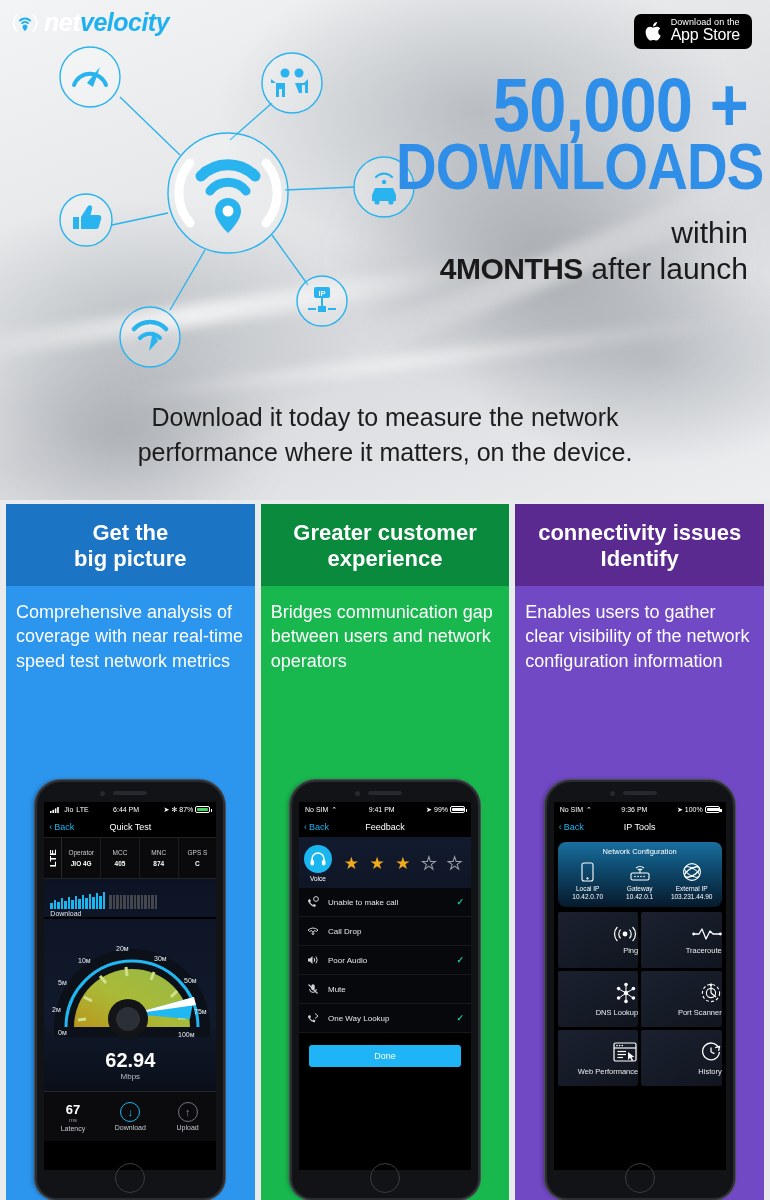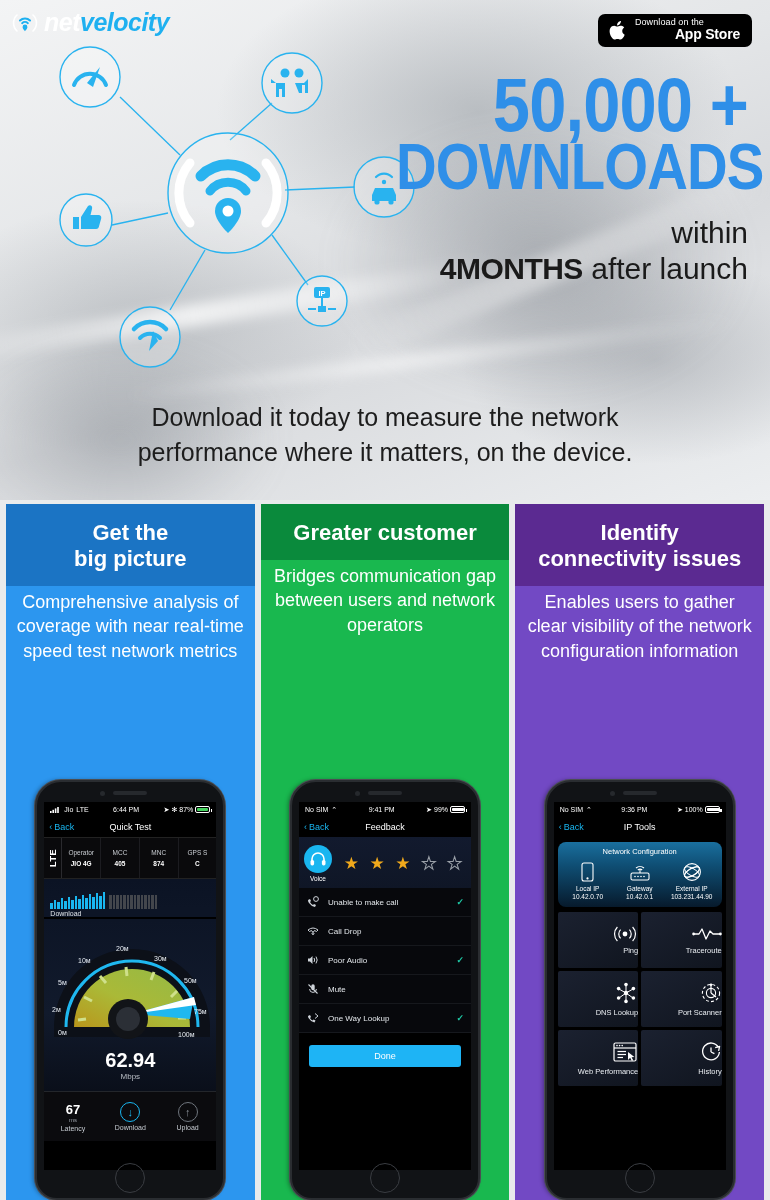--- a/index.html
+++ b/index.html
@@ -46,21 +46,21 @@
   .logo-vel { color:#1eb0f0; }
 
   
   .appstore {
     position:absolute; right:18px; top:14px; z-index:9;
     background:#000; border-radius:7px; padding:4px 12px 5px 10px;
     display:flex; align-items:center; gap:7px; color:#fff;
   }
   .appstore-txt { line-height:1.05; }
   .appstore-small { font-size:9px; letter-spacing:.1px; display:block; }
-  .appstore-big { font-size:14px; font-weight:700; display:block; letter-spacing:-.2px;margin-left:40px; }
+  .appstore-big { font-size:16px; font-weight:400; display:block; letter-spacing:-.2px; }
 
   
   .headline { position:absolute; right:22px; top:72px; text-align:right; z-index:8; width:400px; }
   .hl-big {
     font-family:"Liberation Sans Narrow","Liberation Sans",sans-serif;
     color:#2f8fe8; font-weight:700; font-size:76px; line-height:.88;
     letter-spacing:-1px; transform:scaleX(0.88); transform-origin:right center;
     white-space:nowrap;
   }
   .hl-big2 { font-size:64px; }
@@ -73,21 +73,21 @@
   
   .tagline {
     position:absolute; left:0; top:400px; width:770px; text-align:center; z-index:8;
     font-size:25px; color:#1d1d1d; line-height:1.38; font-weight:400;
   }
 
   
   .cols { position:absolute; left:0; top:504px; width:770px; height:696px; display:flex; gap:6px; padding:0 6px; }
   .col { flex:1; display:flex; flex-direction:column; position:relative; overflow:hidden; }
   .col-head { padding:16px 8px 14px; text-align:center; color:#fff; font-weight:700; font-size:22px; line-height:1.18; }
-  .col-body { padding:4px 10px 12px; text-align:center; color:#fff; font-size:18px; line-height:1.35; flex:0 0 auto; }
+  .col-body { padding:14px 10px 12px; color:#fff; font-size:18px; line-height:1.35; flex:0 0 auto; }
   .col1 .col-head { background:#1b74c4; } .col1 { background:#2c96ef; }
   .col2 .col-head { background:#0a8a3c; } .col2 { background:#19b84f; }
   .col3 .col-head { background:#5b2a91; } .col3 { background:#7249c4; }
 
   
   .phone-wrap { flex:1; display:flex; justify-content:center; align-items:flex-end; }
   .phone {
     width:190px; height:420px; background:#111316;
     border-radius:26px 26px 22px 22px;
     border:2px solid #2a2d31;
@@ -445,20 +445,21 @@
           </div>
         </div>
         <div class="home-btn"></div>
       </div>
     </div>
   </div>
 
   <div class="col col2">
     <div class="col-head">
       <div>Greater customer</div>
+      <div>experience</div>
     </div>
     <div class="col-body">Bridges communication gap between users and network operators</div>
     <div class="phone-wrap">
       <div class="phone">
         <div class="phone-speaker"></div>
         <div class="phone-cam"></div>
         <div class="screen">
 
           <div class="statusbar">
             <div class="sb-left">
@@ -560,22 +561,22 @@
             <div class="done-btn">Done</div>
           </div>
         </div>
         <div class="home-btn"></div>
       </div>
     </div>
   </div>
 
   <div class="col col3">
     <div class="col-head">
+      <div>connectivity issues</div>
       <div>Identify</div>
-      <div>connectivity issues</div>
     </div>
     <div class="col-body">Enables users to gather clear visibility of the network configuration information</div>
     <div class="phone-wrap">
       <div class="phone">
         <div class="phone-speaker"></div>
         <div class="phone-cam"></div>
         <div class="screen">
 
           <div class="statusbar">
             <div class="sb-left">

